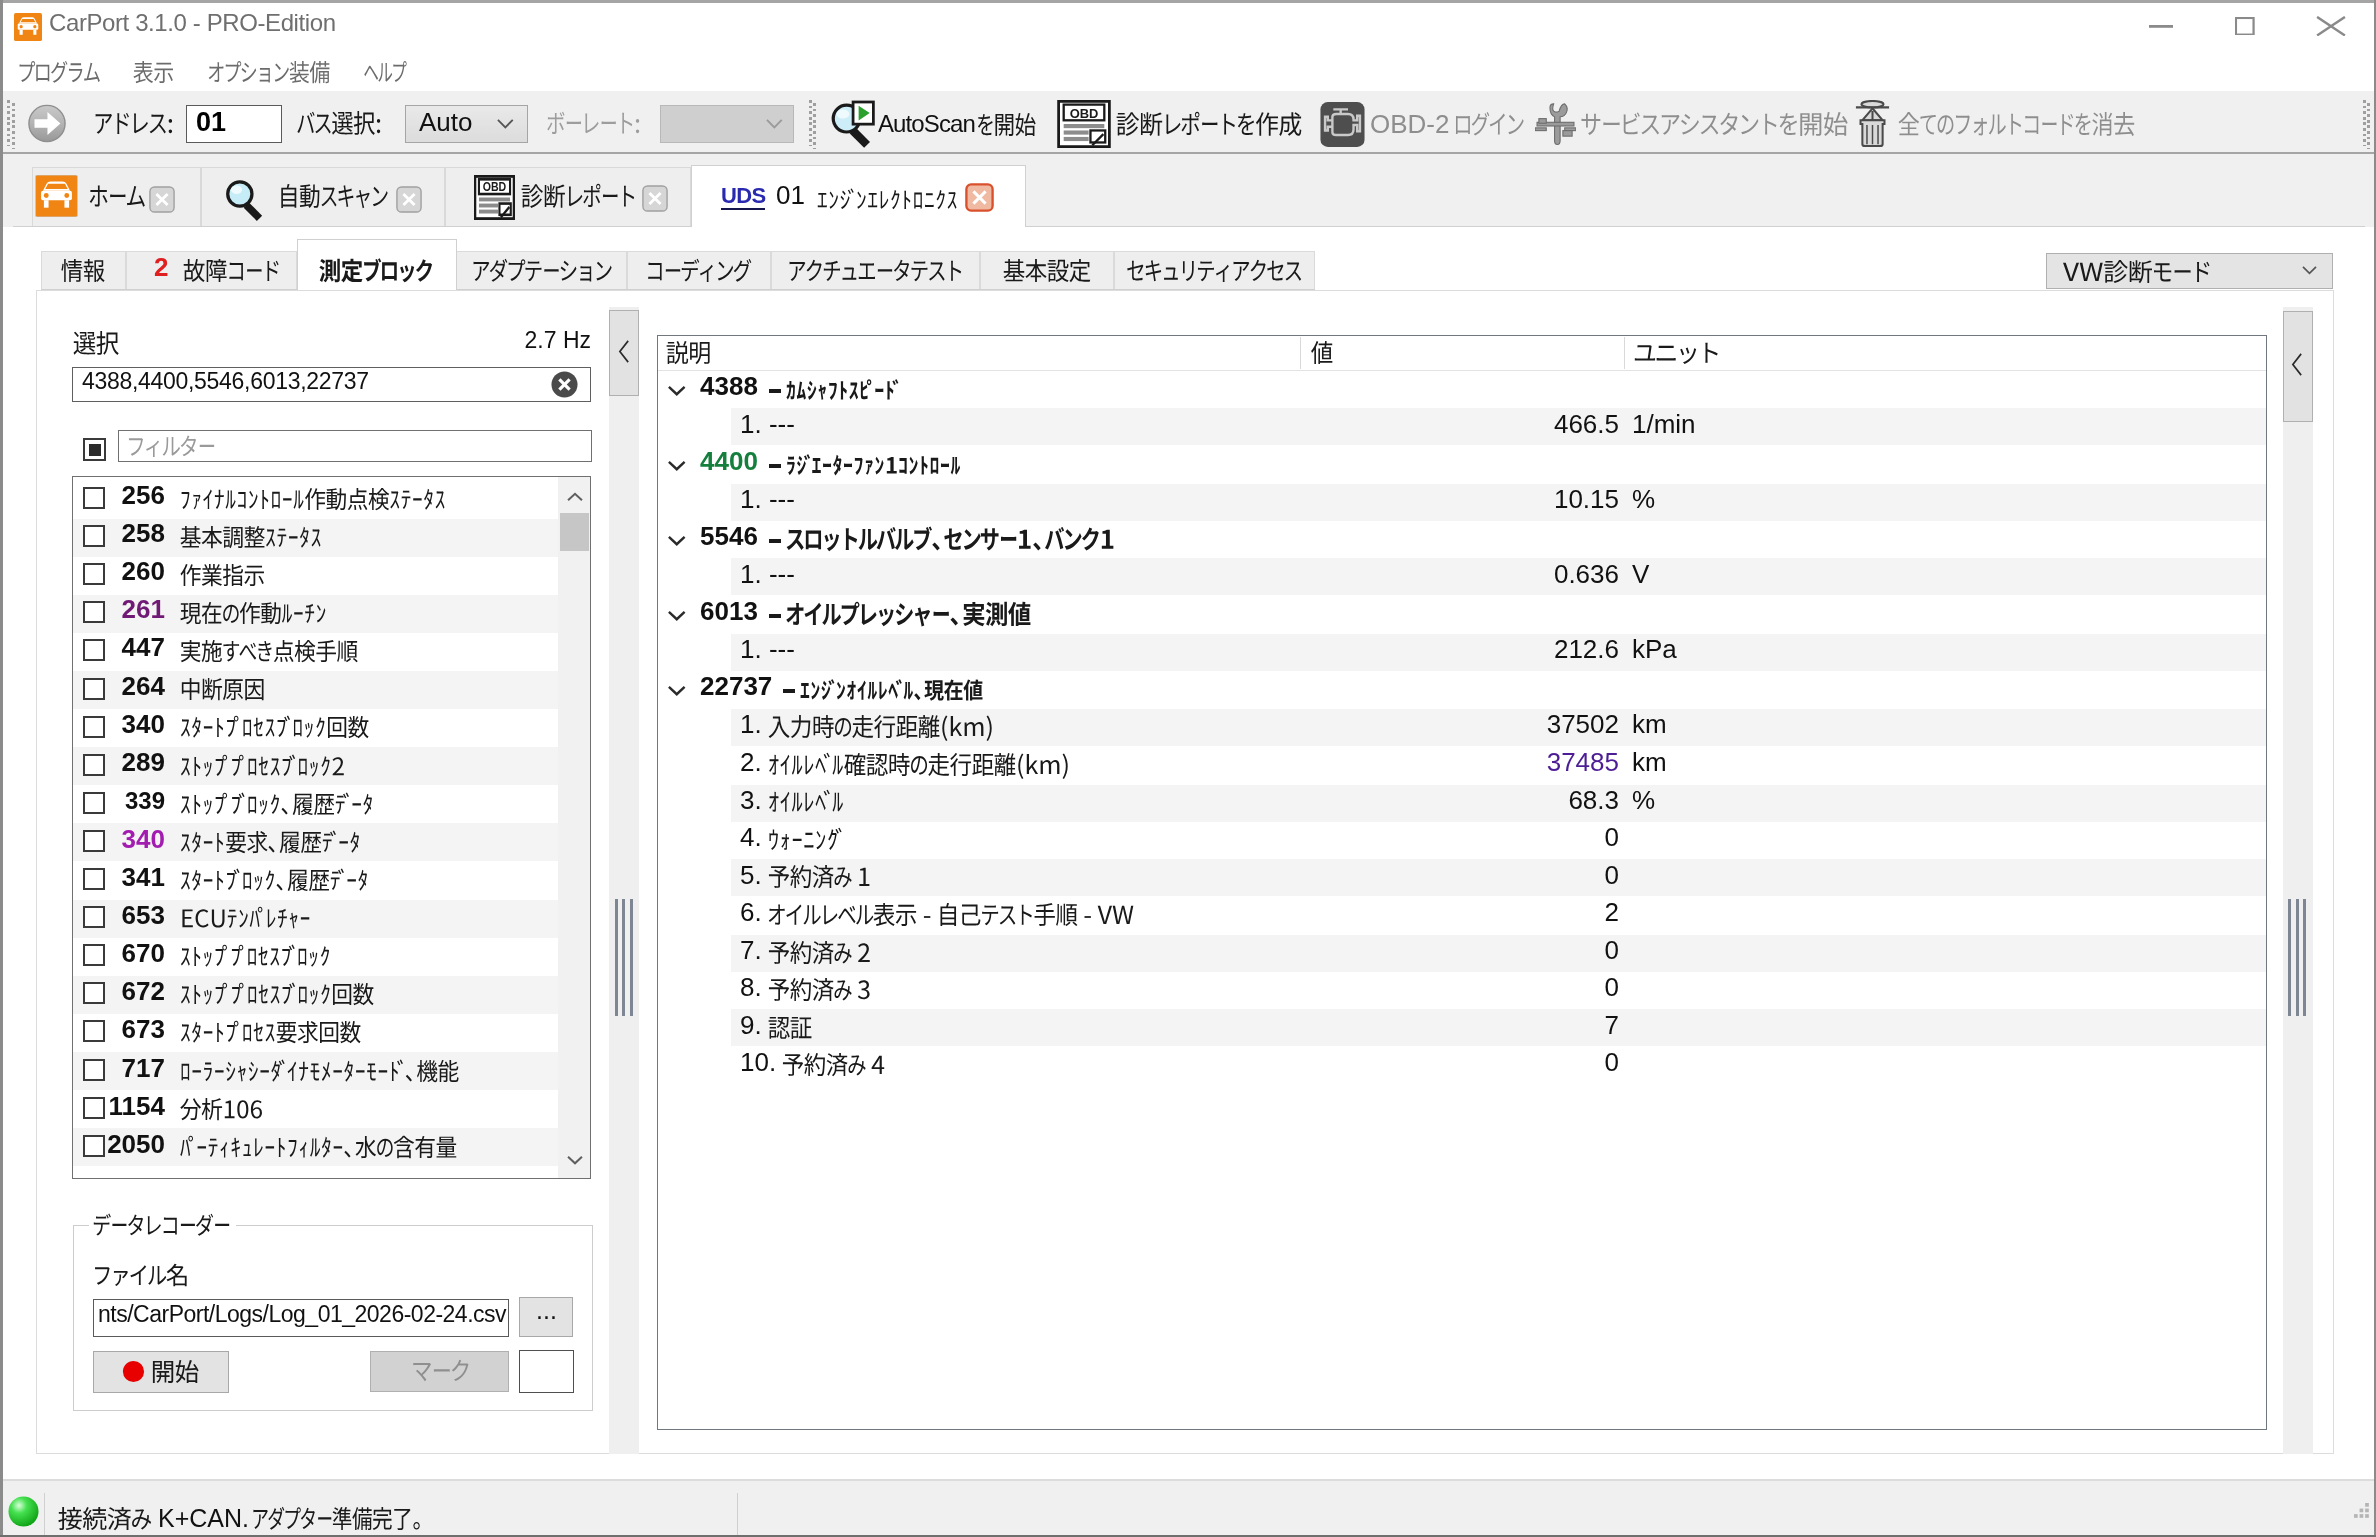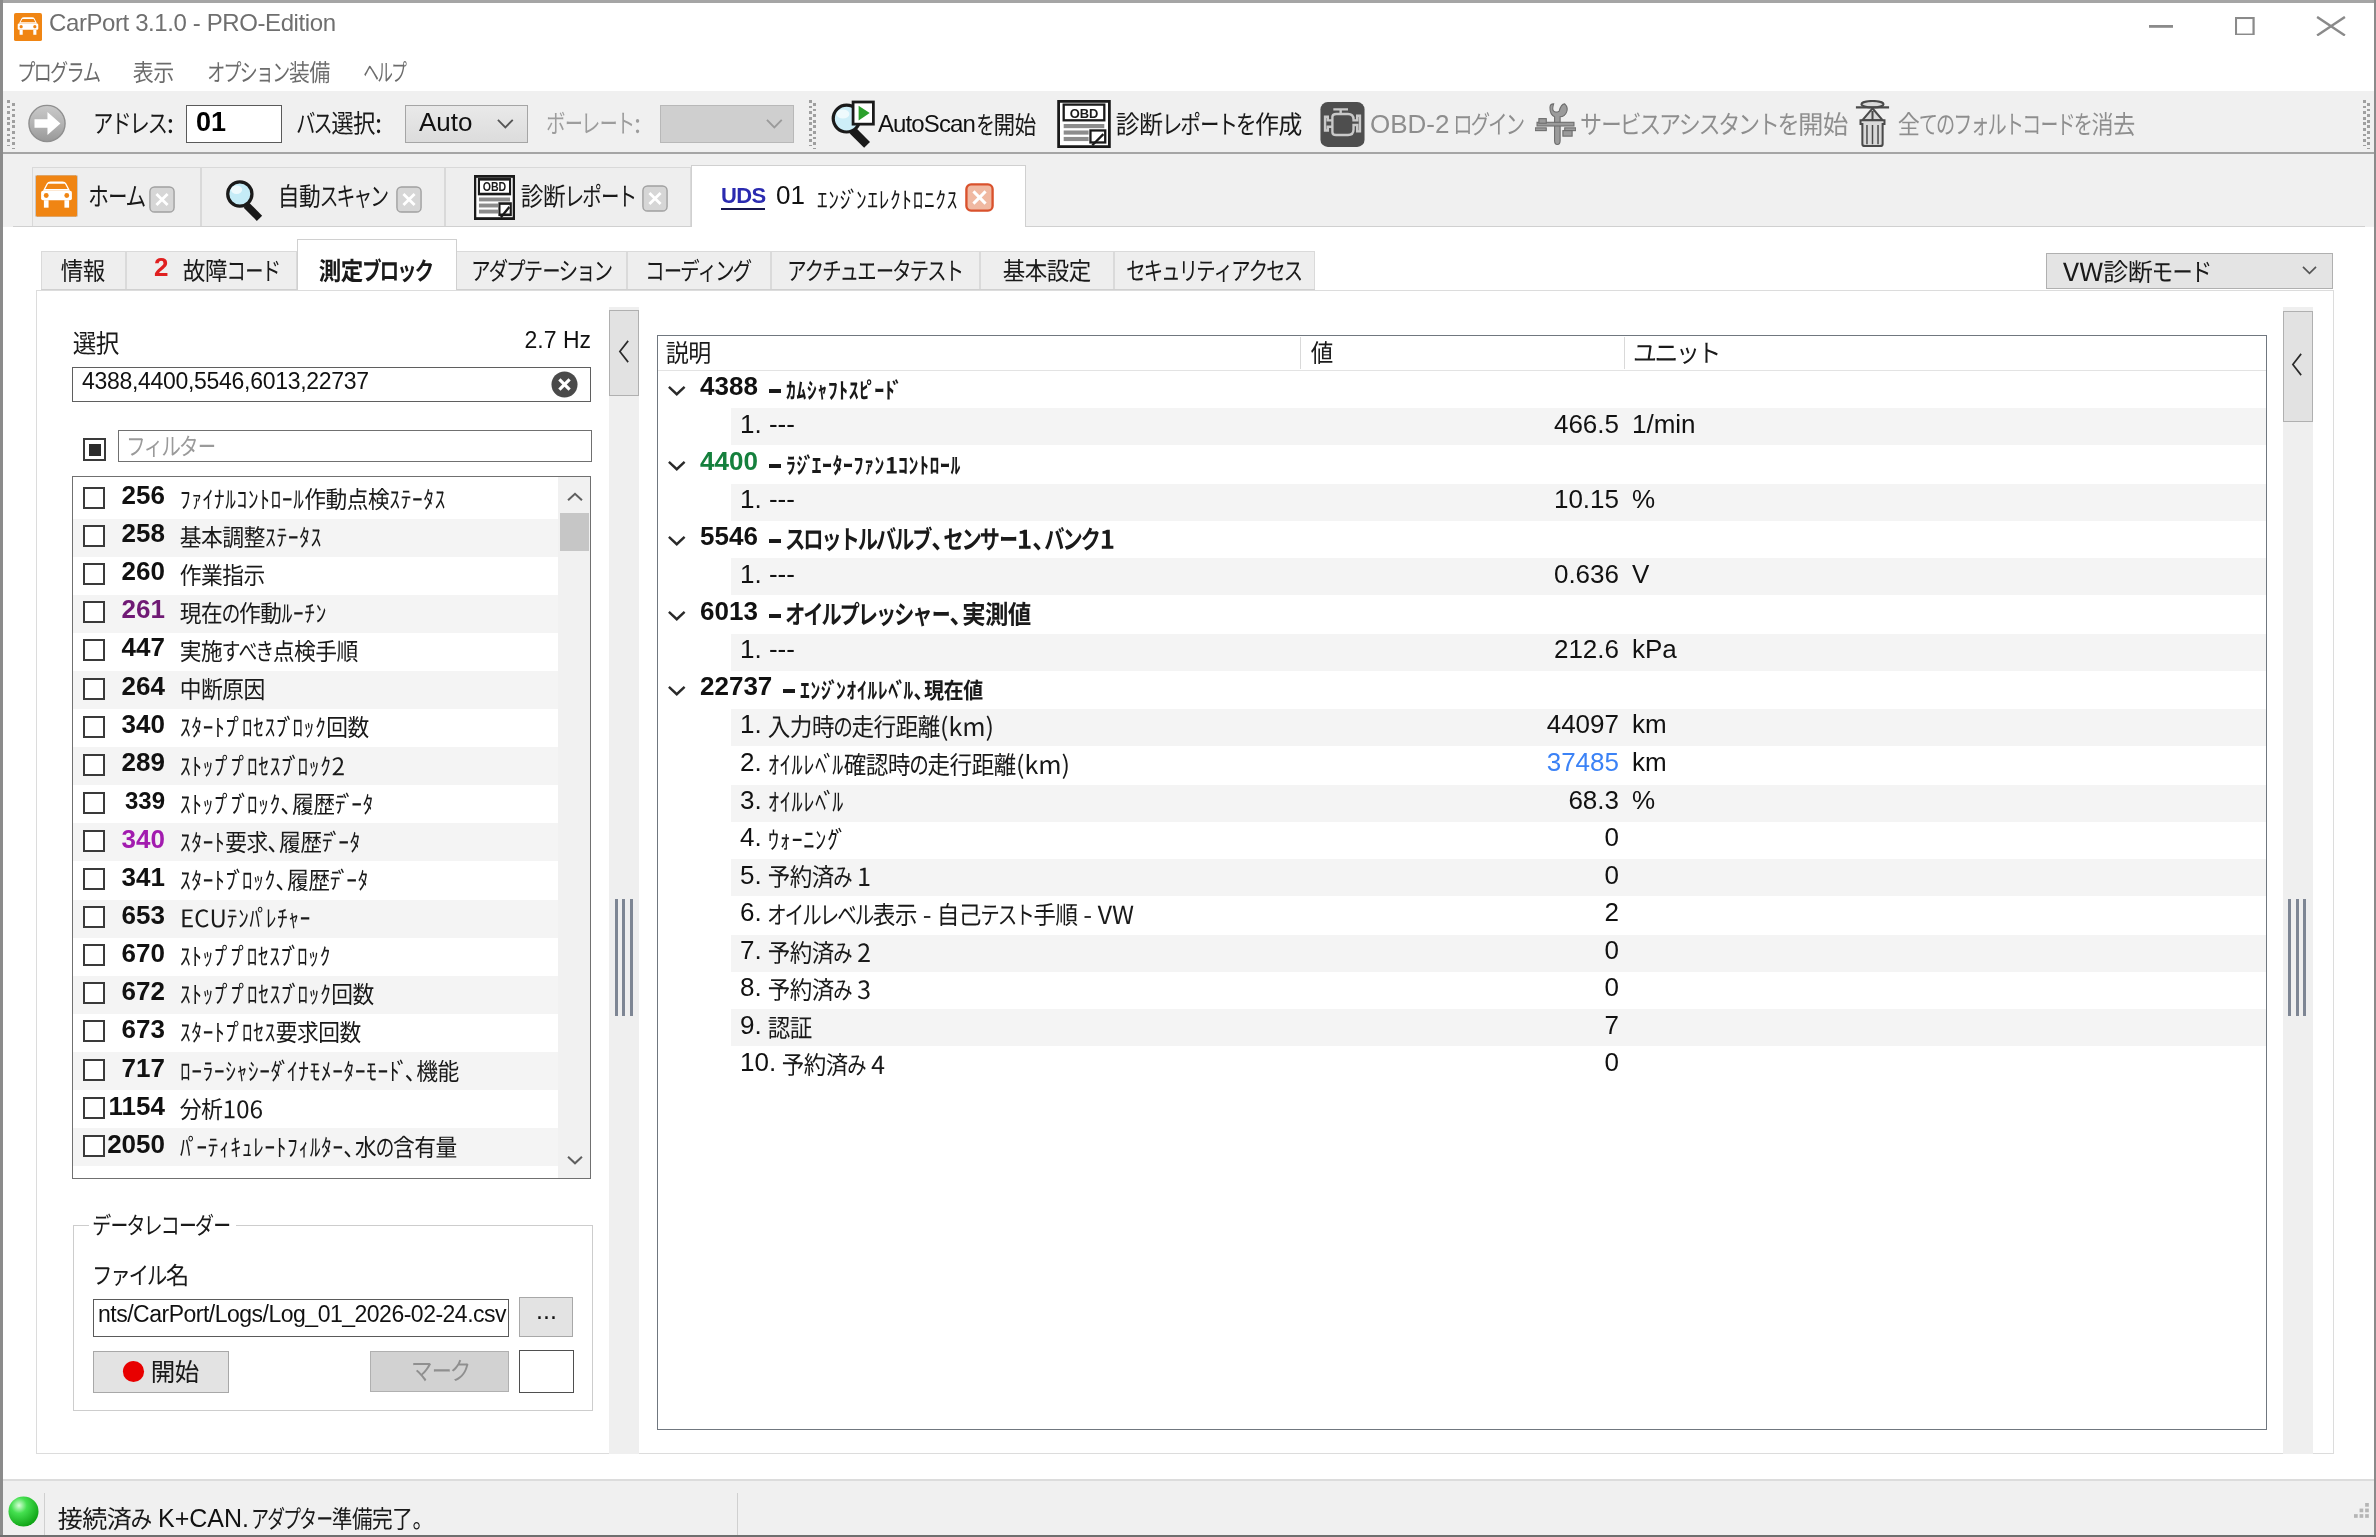--- a/index.html
+++ b/index.html
@@ -1317,21 +1317,21 @@
       <use href="#r205" transform="translate(3330,0) scale(0.9,1)"></use>
       <use href="#r206" transform="translate(4210,0) scale(0.9,1)"></use>
       <use href="#r207" transform="translate(5090,0) scale(0.9,1)"></use>
       <use href="#r208" transform="translate(5970,0) scale(0.9,1)"></use>
       <use href="#r209" transform="translate(6860,0)"></use>
       <use href="#r210" transform="translate(7198,0)"></use>
       <use href="#r211" transform="translate(7750,0)"></use>
       <use href="#r212" transform="translate(8676,0)"></use>
     </g>
   </svg>
-<div style="position:absolute;right:757px;top:711px;font-size:26px;line-height:26px;white-space:pre;color:#111">44097</div>
+<div style="position:absolute;right:757px;top:711px;font-size:26px;line-height:26px;white-space:pre;color:#111">37502</div>
 <div style="position:absolute;left:1632px;top:711px;font-size:26px;line-height:26px;white-space:pre;color:#111">km</div>
 <div style="position:absolute;left:740px;top:749px;font-size:26px;line-height:26px;white-space:pre;color:#111">2. </div>
 <svg style="position:absolute;left:768px;top:750px;overflow:visible;" width="302" height="30" viewBox="0 0 12044 1200" preserveAspectRatio="none">
     <g fill="#1a1a1a" transform="translate(0,960) scale(1,-1)">
       <use href="#r213" transform="translate(0,0) scale(0.88,1)"></use>
       <use href="#r90" transform="translate(470,0) scale(0.88,1)"></use>
       <use href="#r92" transform="translate(940,0) scale(0.88,1)"></use>
       <use href="#r55" transform="translate(1410,0) scale(0.88,1)"></use>
       <use href="#r214" transform="translate(1880,0) scale(0.88,1)"></use>
       <use href="#r54" transform="translate(2200,0)"></use>
@@ -1343,21 +1343,21 @@
       <use href="#r205" transform="translate(6360,0) scale(0.9,1)"></use>
       <use href="#r206" transform="translate(7240,0) scale(0.9,1)"></use>
       <use href="#r207" transform="translate(8120,0) scale(0.9,1)"></use>
       <use href="#r208" transform="translate(9000,0) scale(0.9,1)"></use>
       <use href="#r209" transform="translate(9890,0)"></use>
       <use href="#r210" transform="translate(10228,0)"></use>
       <use href="#r211" transform="translate(10780,0)"></use>
       <use href="#r212" transform="translate(11706,0)"></use>
     </g>
   </svg>
-<div style="position:absolute;right:757px;top:749px;font-size:26px;line-height:26px;white-space:pre;color:#3b82f6">37485</div>
+<div style="position:absolute;right:757px;top:749px;font-size:26px;line-height:26px;white-space:pre;color:#4c1d95">37485</div>
 <div style="position:absolute;left:1632px;top:749px;font-size:26px;line-height:26px;white-space:pre;color:#111">km</div>
 <div style="position:absolute;left:731px;top:785px;width:1535px;height:37px;background:#f4f4f4"></div>
 <div style="position:absolute;left:740px;top:787px;font-size:26px;line-height:26px;white-space:pre;color:#111">3. </div>
 <svg style="position:absolute;left:768px;top:787px;overflow:visible;" width="76" height="30" viewBox="0 0 3030 1200" preserveAspectRatio="none">
     <g fill="#1a1a1a" transform="translate(0,960) scale(1,-1)">
       <use href="#r213" transform="translate(0,0) scale(0.88,1)"></use>
       <use href="#r90" transform="translate(470,0) scale(0.88,1)"></use>
       <use href="#r92" transform="translate(940,0) scale(0.88,1)"></use>
       <use href="#r55" transform="translate(1410,0) scale(0.88,1)"></use>
       <use href="#r214" transform="translate(1880,0) scale(0.88,1)"></use>

